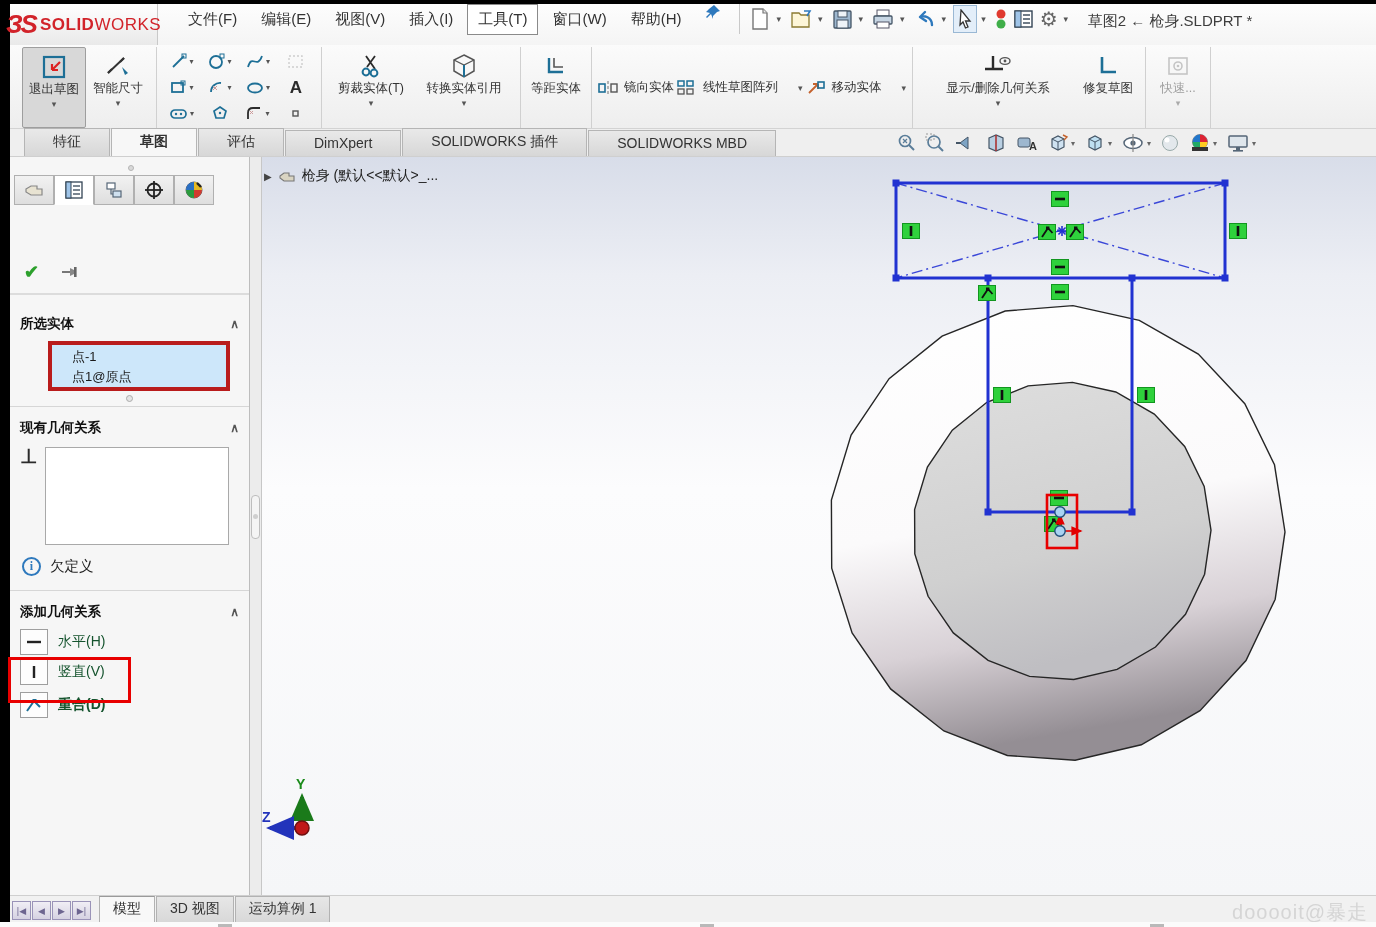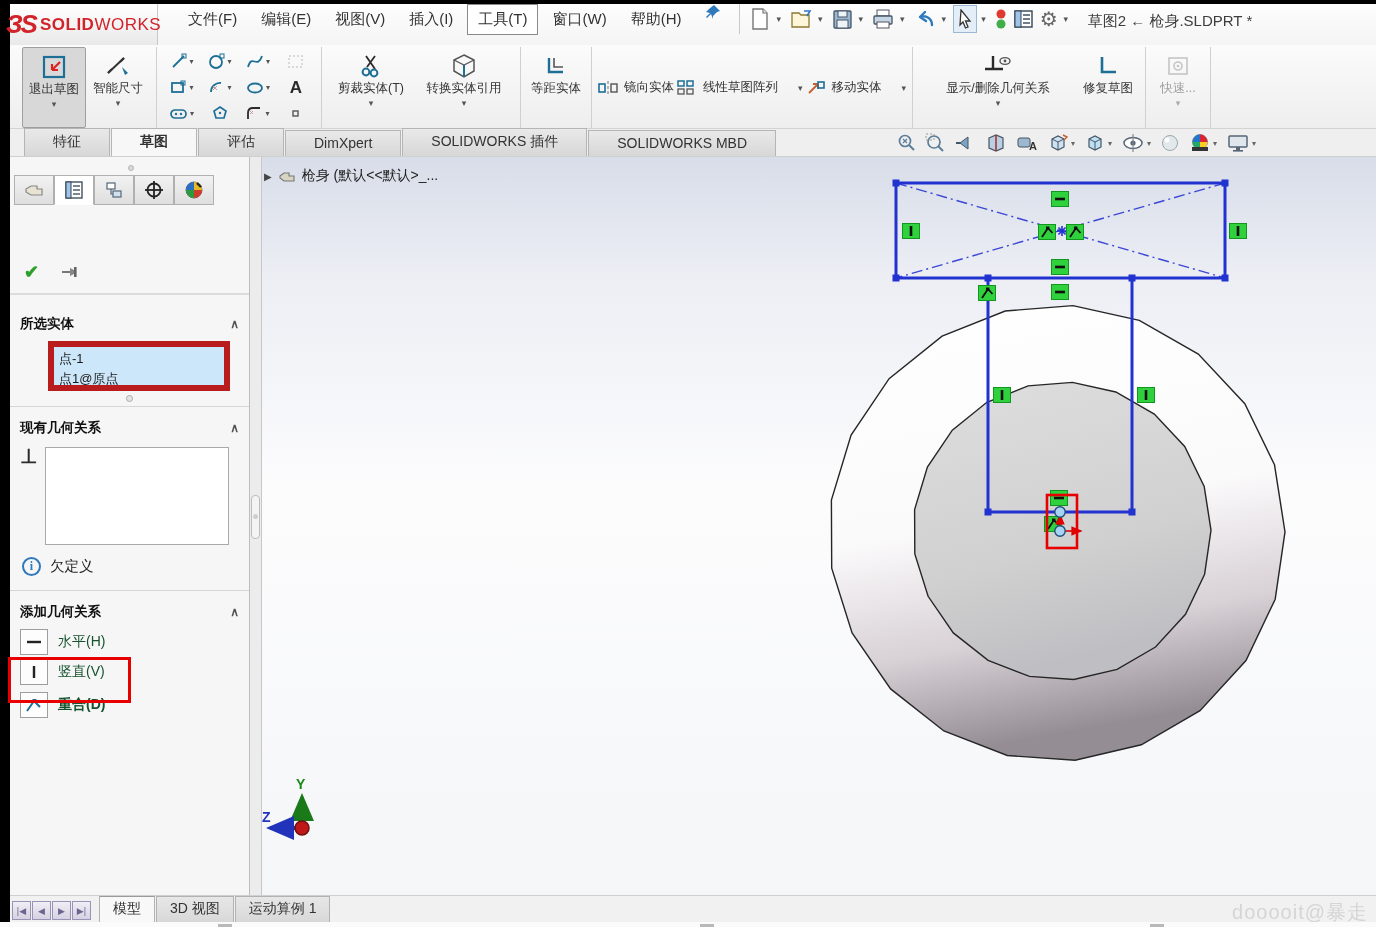--- a/index.html
+++ b/index.html
@@ -56,21 +56,21 @@
   .pm-tabs { position:absolute; left:4px; top:18px; display:flex; }
   .pm-tab { width:40px; height:30px; background:linear-gradient(#f2f2f2,#dedede); border:1px solid #b0b0b0; display:flex; align-items:center; justify-content:center; }
   .pm-tab.active { background:#fff; border-bottom-color:#fff; }
   .pm-head { position:absolute; left:0; top:62px; width:100%; padding:8px 12px; display:flex; align-items:center; gap:8px; border-bottom:1px solid #e0e0e0; }
   .pm-title { font-size:16px; font-weight:bold; color:#111; flex:1; }
   .help-circ { width:18px; height:18px; border:1.5px solid #8a8a8a; border-radius:50%; color:#4b6ea8; font-size:12px; font-weight:bold; display:flex; align-items:center; justify-content:center; }
   .pm-actions { position:absolute; left:0; top:98px; width:100%; padding:6px 14px 10px; display:flex; gap:22px; align-items:center; border-bottom:2px solid #dcdcdc; }
   .check { color:#2ca02c; font-size:18px; font-weight:bold; }
   .sec-head { display:flex; align-items:center; font-weight:bold; color:#111; padding:8px 10px 6px; }
   .sec-head .chev { margin-left:auto; color:#555; font-size:12px; }
-  .sel-box { margin:2px 0 0 38px; width:182px; height:50px; background:#cde7fa; border:6px solid #b91c1c; padding:2px 5px; font-size:13px; color:#1a1a1a; line-height:20px; }
+  .sel-box { margin:2px 0 0 38px; width:182px; height:50px; background:#cde7fa; border:4px solid #b91c1c; padding:2px 20px; font-size:13px; color:#1a1a1a; line-height:20px; }
   .handle-dot { width:7px; height:7px; border-radius:50%; background:#e4e4e4; border:1px solid #ababab; margin:4px auto 2px; }
   .hr { border-top:1px solid #d6d6d6; margin:4px 0; }
   .rel-row { display:flex; padding:4px 8px 0 10px; gap:8px; }
   .perp { font-size:20px; color:#2b2b2b; font-weight:bold; line-height:18px; }
   .rel-box { width:184px; height:98px; background:#fff; border:1px solid #a9a9a9; }
   .status-row { display:flex; align-items:center; gap:9px; padding:12px 12px 10px; font-size:14.5px; color:#222; }
   .info-circ { width:19px; height:19px; border-radius:50%; border:2px solid #2e79bd; color:#2e79bd; font-size:12px; font-weight:bold; font-family:"Liberation Serif",serif; display:flex; align-items:center; justify-content:center; }
   .add-btn { display:flex; align-items:center; gap:10px; padding:2px 10px; height:30px; }
   .add-ic { width:28px; height:26px; background:#fdfdfd; border:1px solid #9e9e9e; display:flex; align-items:center; justify-content:center; }
   .add-lbl { font-size:14px; color:#14532d; }

